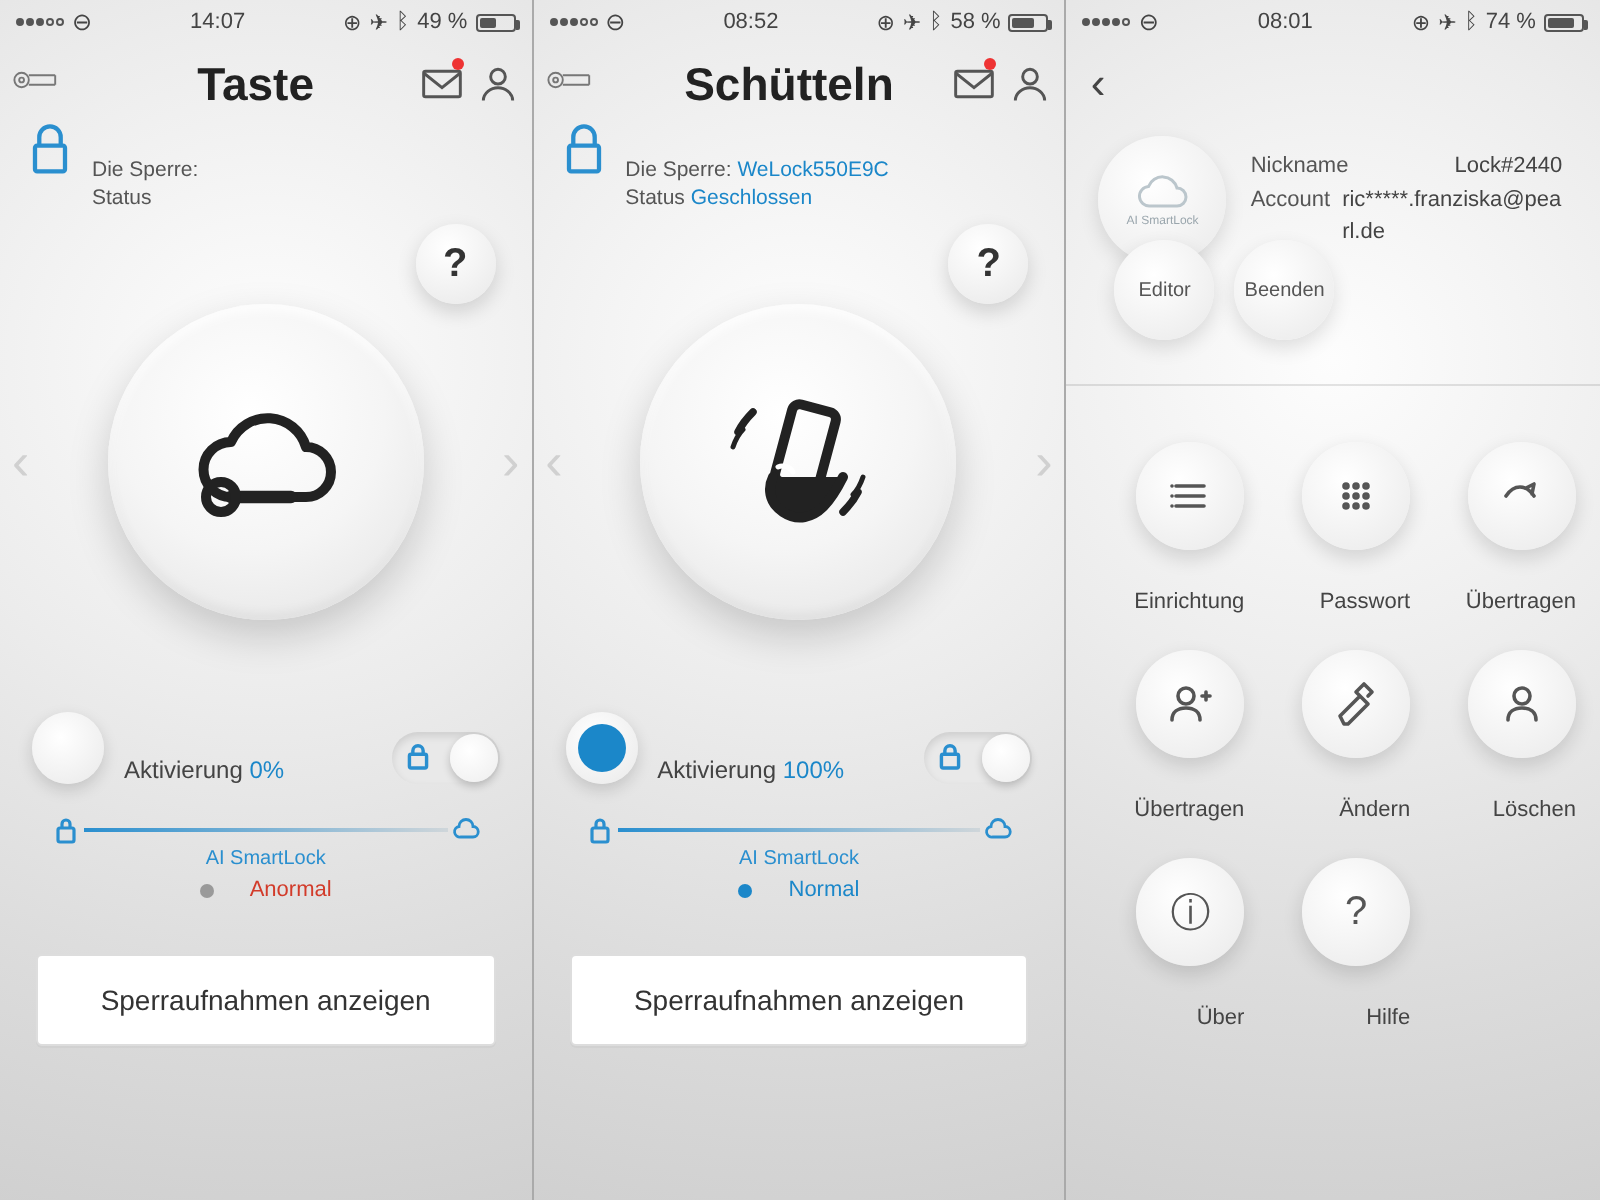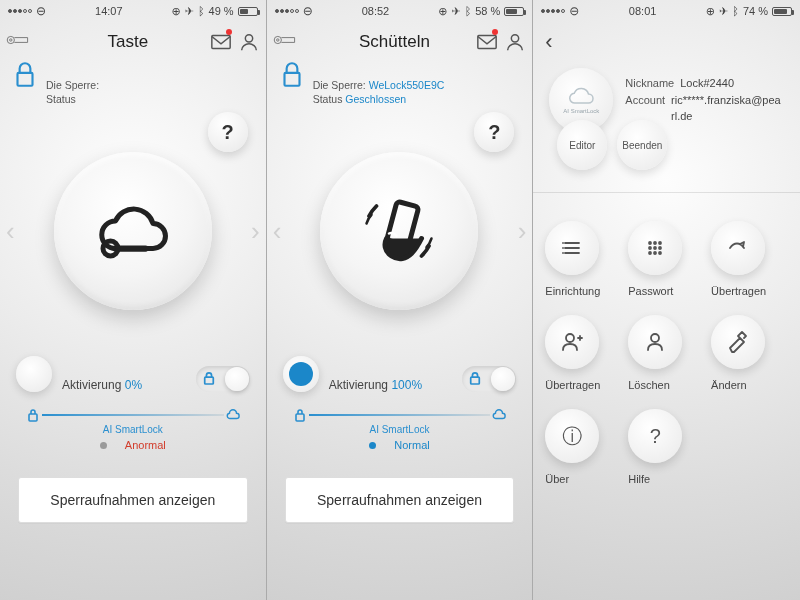--- a/index.html
+++ b/index.html
@@ -24,21 +24,21 @@
   .sb .time{font-weight:500;}
   .bat{display:inline-block;width:20px;height:9px;border:1px solid #555;border-radius:2px;position:relative;}
   .bat::after{content:"";position:absolute;right:-3px;top:2px;width:2px;height:5px;background:#555;border-radius:0 1px 1px 0;}
   .bat i{position:absolute;left:1px;top:1px;bottom:1px;background:#555;border-radius:1px;}
 
   
   .hdr { display:flex; align-items:center; justify-content:space-between; padding:4px 6px 2px 6px; min-height:38px;}
   .hdr .side{width:56px;display:flex;align-items:flex-start;gap:6px;}
   .hdr .side.r{justify-content:flex-end;}
   .hdr .mid{flex:1;text-align:center;}
-  .title{font-size:17px;color:#222;font-weight:400;}
+  .title{font-size:23px;color:#222;font-weight:700;}
   .sub{font-size:10.5px;color:#555;margin-top:18px;text-align:left;line-height:1.35;}
   .sub .val{color:#1b87c9;}
   .col-mid {display:flex; flex-direction:column; align-items:flex-end; padding-right:10px;}
   .back{font-size:22px;color:#444;padding-left:6px;font-weight:300;}
 
   
   .lock-small svg{width:26px;height:30px;stroke:#2a8fcf;stroke-width:2;fill:none;}
 
   
   .ico{width:22px;height:22px;display:inline-flex;align-items:center;justify-content:center;}
@@ -97,27 +97,27 @@
     border:1px solid #ddd;display:flex;align-items:center;justify-content:center;
     font-size:14px;color:#333;box-shadow:0 1px 0 rgba(0,0,0,.03);
   }
 
   
   .pc-top{display:flex;gap:6px;align-items:center;padding:8px 10px 12px 16px;}
   .avatar{width:64px;height:64px;border-radius:50%;background:radial-gradient(circle at 40% 35%,#fff,#e9e9e9);box-shadow:0 4px 10px rgba(0,0,0,.12);display:flex;flex-direction:column;align-items:center;justify-content:center;}
   .avatar svg{width:30px;height:20px;stroke:#bbc6cc;stroke-width:2;fill:none;}
   .avatar small{font-size:6px;color:#9aa6ad;margin-top:1px;}
   .info{font-size:11px;color:#444;line-height:1.5;padding-left:6px;}
-  .info .row{display:flex;gap:6px;}
+  .info .row{display:flex;gap:6px;justify-content:space-between;}
   .info .lbl{color:#555;}
   .mini-orbs{position:relative;margin-top:-24px;display:flex;gap:10px;padding-left:24px;}
   .mini{width:50px;height:50px;border-radius:50%;background:radial-gradient(circle at 40% 35%,#fff,#e9e9e9);box-shadow:0 4px 10px rgba(0,0,0,.12);display:flex;align-items:center;justify-content:center;font-size:10px;color:#555;}
 
   .pc-grid{display:grid;grid-template-columns:repeat(3,1fr);gap:18px 6px;padding:18px 12px 0 12px;}
-  .cell{display:flex;flex-direction:column;align-items:flex-start;gap:10px;}
+  .cell{display:flex;flex-direction:column;align-items:flex-end;gap:20px;}
   .cell .c{width:54px;height:54px;border-radius:50%;background:radial-gradient(circle at 40% 35%,#fff,#e9e9e9);box-shadow:0 4px 10px rgba(0,0,0,.14);display:flex;align-items:center;justify-content:center;}
   .cell .c svg{width:24px;height:24px;stroke:#555;stroke-width:1.8;fill:none;stroke-linecap:round;stroke-linejoin:round;}
   .cell .c .txt{font-size:20px;color:#555;font-weight:500;}
   .cell .lbl{font-size:11px;color:#444;}
   .hr{height:1px;background:rgba(0,0,0,.10);margin:10px 0;}
 
   
   .logroll svg{width:24px;height:14px;stroke:#777;stroke-width:1.6;fill:none;}
 
 </style>
@@ -448,36 +448,36 @@
             <svg viewBox="0 0 24 24">
               <circle cx="10" cy="8" r="4"></circle>
               <path d="M3 20c0-4 3-6 7-6s7 2 7 6M18 8h4M20 6v4"></path>
             </svg>
           </div>
       <div class="lbl">Übertragen</div>
     </div>
     <div class="cell">
       <div class="c">
             <svg viewBox="0 0 24 24">
+              <path d="M4 18L14 8l4 4-10 10H6zM14 8l-2-2 4-4 4 4-2 2"></path>
+            </svg>
+          </div>
+      <div class="lbl">Ändern</div>
+    </div>
+    <div class="cell">
+      <div class="c">
+            <svg viewBox="0 0 24 24">
               <circle cx="12" cy="8" r="4"></circle>
               <path d="M5 20c0-4 3-6 7-6s7 2 7 6"></path>
             </svg>
           </div>
       <div class="lbl">Löschen</div>
     </div>
     <div class="cell">
       <div class="c">
-            <svg viewBox="0 0 24 24">
-              <path d="M4 18L14 8l4 4-10 10H6zM14 8l-2-2 4-4 4 4-2 2"></path>
-            </svg>
-          </div>
-      <div class="lbl">Ändern</div>
-    </div>
-    <div class="cell">
-      <div class="c">
             <span class="txt">ⓘ</span>
           </div>
       <div class="lbl">Über</div>
     </div>
     <div class="cell">
       <div class="c">
             <span class="txt">?</span>
           </div>
       <div class="lbl">Hilfe</div>
     </div>

